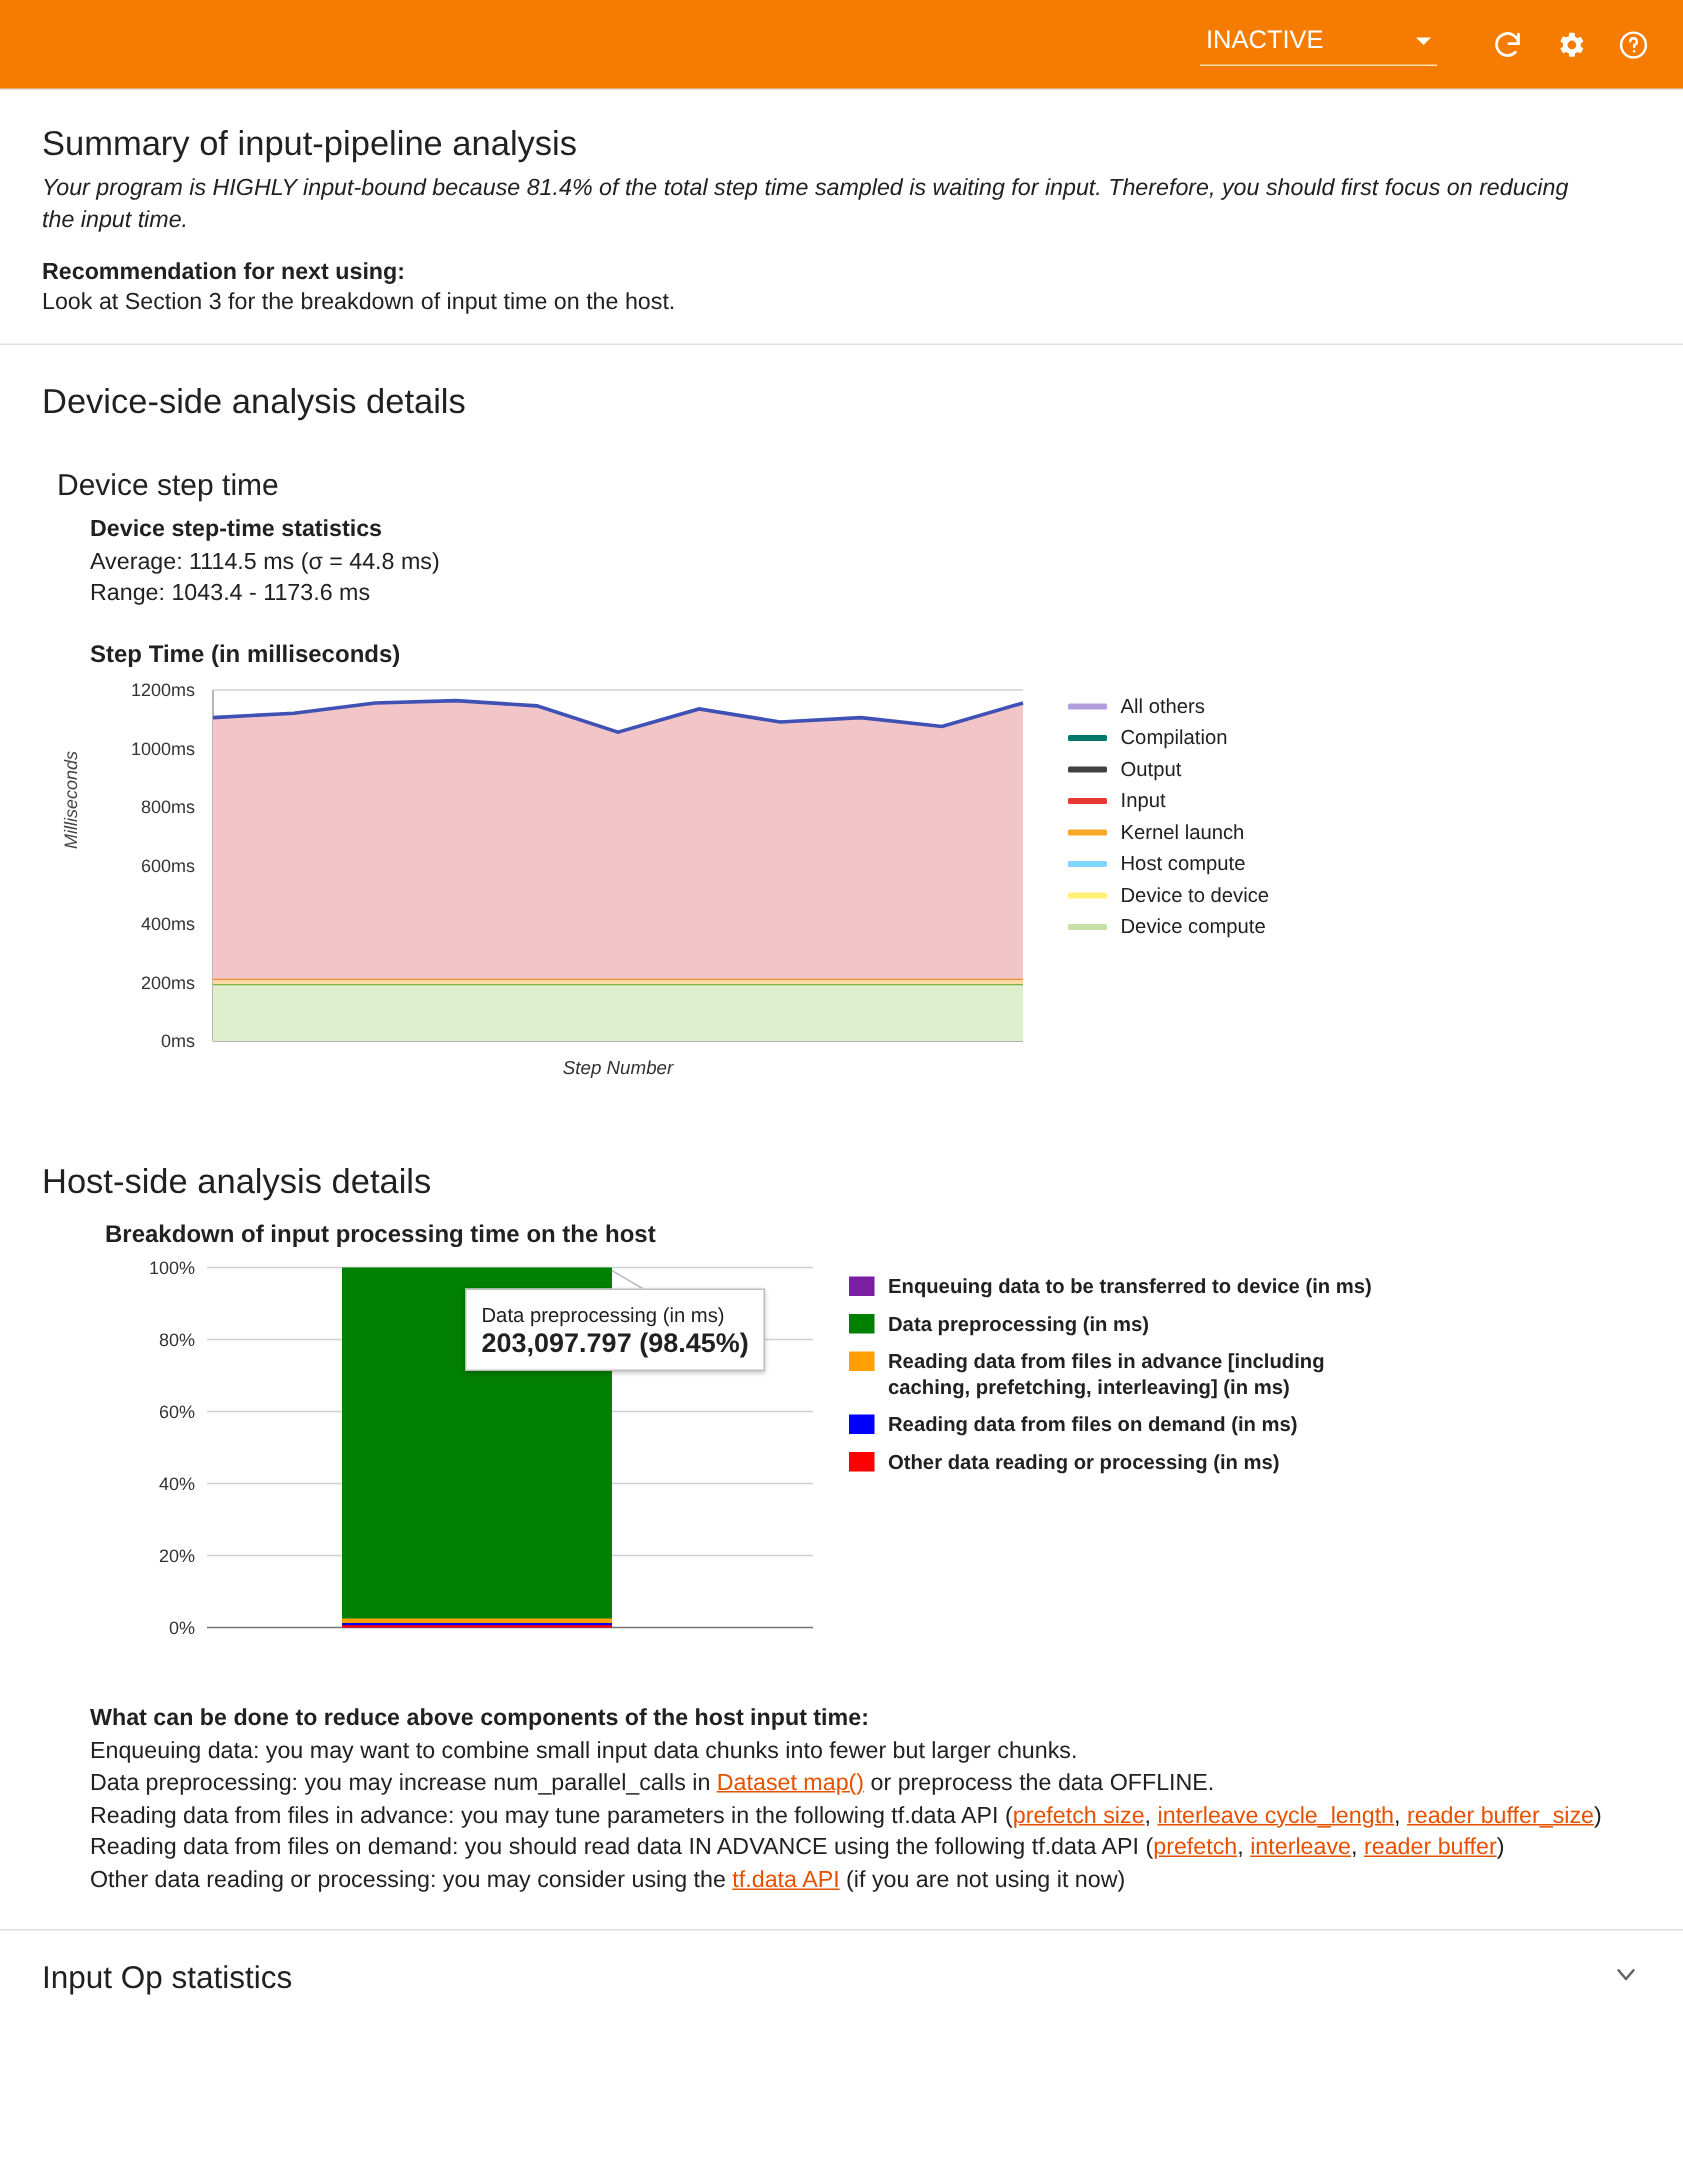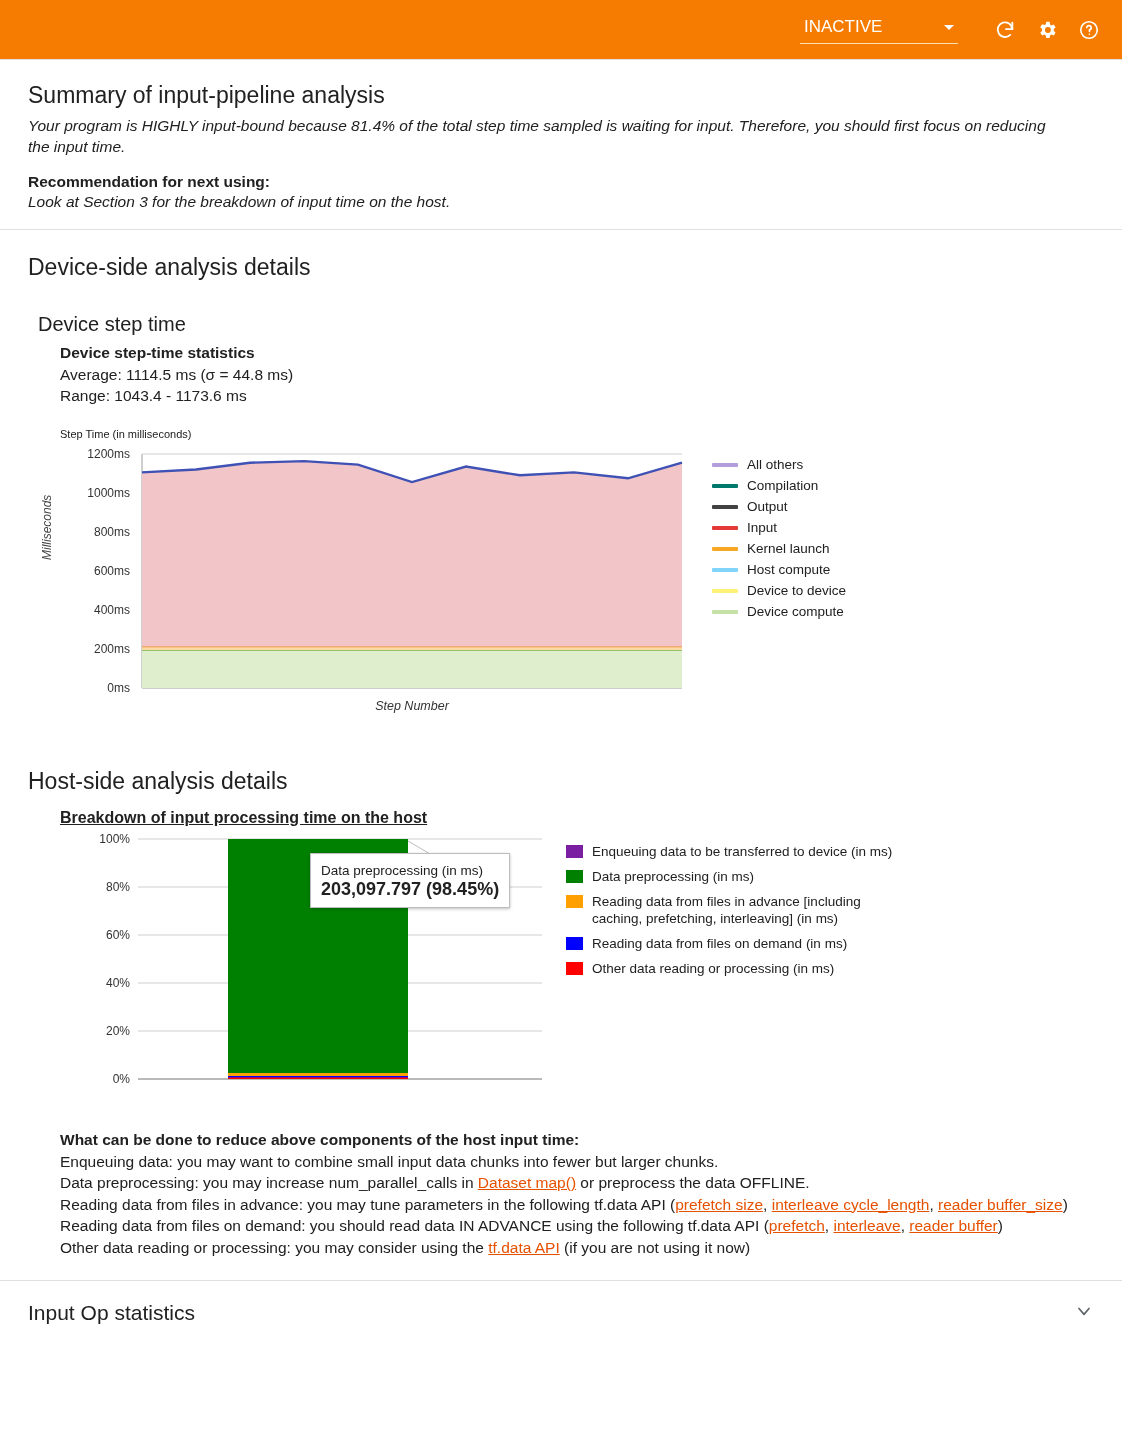--- a/index.html
+++ b/index.html
@@ -30,48 +30,48 @@
   }
   .icon-btn svg { display:block; }
 
   
   .section { padding:0 28px; }
   .divider { height:1px; background:#e0e0e0; margin:18px 0 0 0; }
 
   .summary-title { font-size:23px; font-weight:400; margin:22px 0 6px 0; }
   .summary-body { font-style:italic; font-size:15.5px; line-height:21px; margin:0 0 16px 0; max-width:1040px;}
   .rec-title { font-weight:bold; font-size:15.5px; margin:0 0 2px 0; }
-  .rec-body { font-style:italic; font-size:15.5px; margin:0 0 18px 0; }
+  .rec-body { font-size:15.5px; margin:0 0 18px 0; }
 
   .h-device { font-size:23px; font-weight:400; margin:24px 0 32px 0; }
   .h-step { font-size:20px; font-weight:400; margin:0 0 8px 10px; }
   .stats-block { margin-left:32px; }
   .stats-title { font-weight:bold; font-size:15.5px; margin:0 0 2px 0; }
   .stats-line { font-size:15.5px; line-height:21px; }
 
-  .chart-title { font-weight:normal; font-size:11px; margin:22px 0 8px 32px; }
+  .chart-title { font-weight:bold; font-size:16px; margin:22px 0 8px 32px; }
 
   
   .chart-wrap { display:flex; margin-left:14px; }
   .step-chart { position:relative; width:660px; height:300px; }
   .y-label-v {
     position:absolute; left:-2px; top:112px; transform:rotate(-90deg);
     transform-origin:left top; font-size:12px; font-style:italic; color:#444;
     white-space:nowrap;
   }
   .legend { margin-left:10px; padding-top:6px; }
   .legend-row { display:flex; align-items:center; height:21px; font-size:13.5px; }
   .legend-swatch { width:26px; height:4px; margin-right:9px; border-radius:1px; }
 
   
   .h-host { font-size:23px; font-weight:400; margin:20px 0 14px 0; }
-  .host-chart-title { font-weight:bold; font-size:16px; margin:0 0 6px 32px;text-decoration:underline; }
+  .host-chart-title { font-weight:bold; font-size:16px; margin:0 0 6px 42px; }
   .host-wrap { display:flex; margin-left:14px; }
   .host-chart { position:relative; width:520px; height:290px; }
-  .host-legend { padding-top:10px; margin-left:4px; }
+  .host-legend { padding-top:10px; margin-left:4px;font-weight:bold; }
   .hl-row { display:flex; align-items:flex-start; margin-bottom:8px; font-size:13.5px; line-height:17px;}
   .hl-swatch { width:17px; height:13px; margin-right:9px; margin-top:2px; flex:0 0 auto; }
   .tooltip {
     position:absolute; background:#fff; border:1px solid #bdbdbd; box-shadow:0 1px 3px rgba(0,0,0,.25);
     padding:7px 10px; font-size:13.5px; line-height:19px; white-space:nowrap;
   }
   .tooltip b { font-size:18px; }
 
   
   .advice { margin:6px 0 0 32px; font-size:15.5px; line-height:21.5px; max-width:1060px;}

